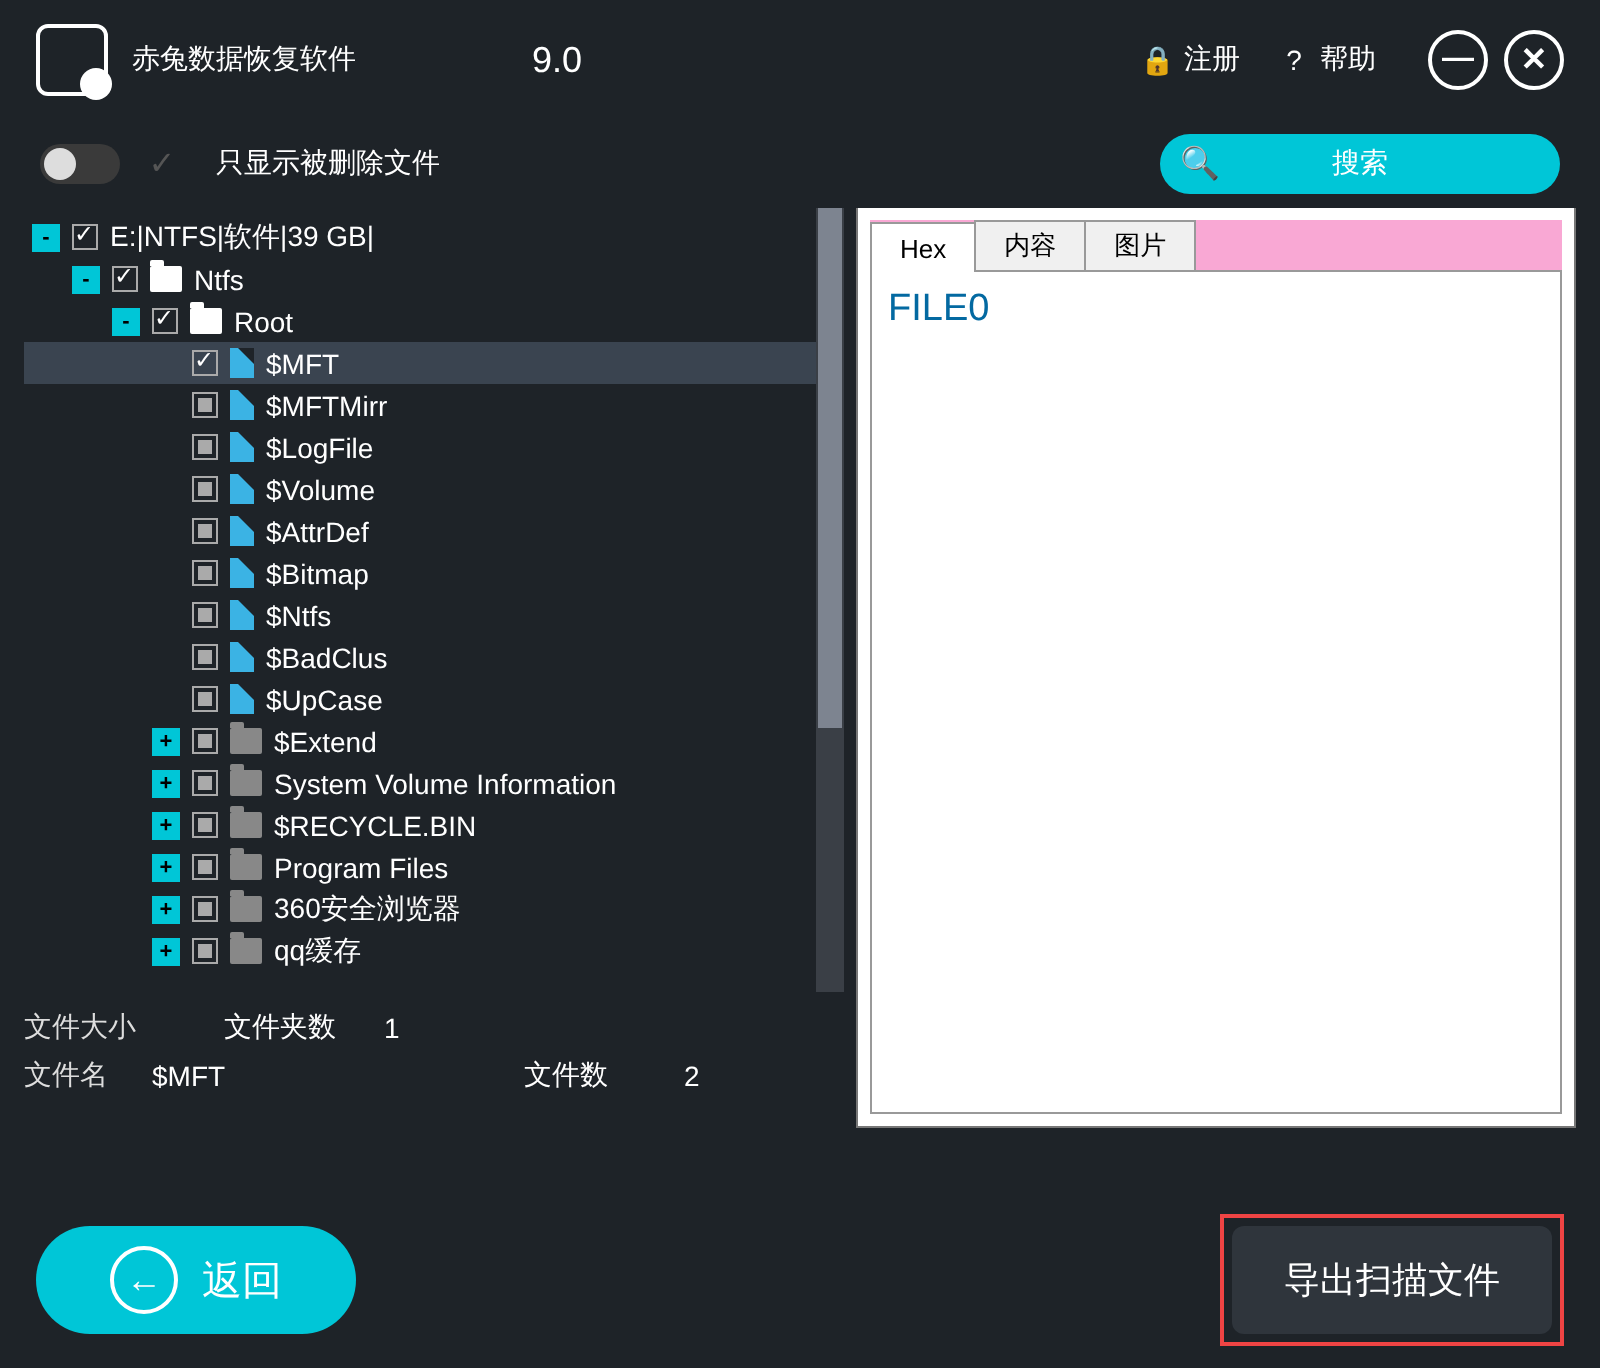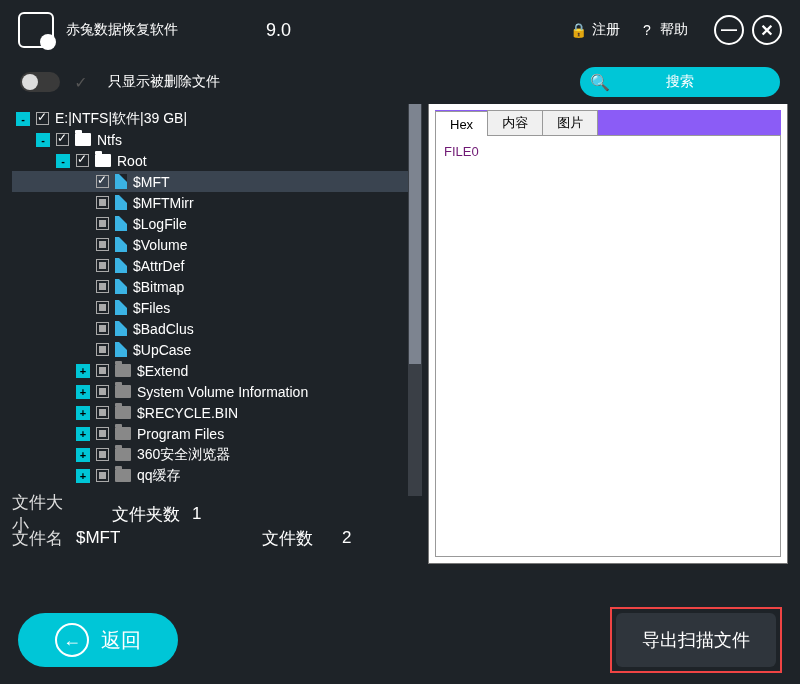--- a/index.html
+++ b/index.html
@@ -42,36 +42,36 @@
 .ico-folder { width:16px; height:13px; background:#fff; border-radius:1px; margin-right:6px; position:relative; flex-shrink:0; }
 .ico-folder::before { content:""; position:absolute; left:0; top:-3px; width:7px; height:3px; background:#fff; border-radius:1px 1px 0 0; }
 .ico-folder.dim { background:#888; }
 .ico-folder.dim::before { background:#888; }
 .ico-file { width:12px; height:15px; background:#3bb3e4; margin-right:6px; flex-shrink:0; position:relative; }
 .ico-file::after { content:""; position:absolute; right:0; top:0; border-width:4px; border-style:solid; border-color:#1e2328 #1e2328 transparent transparent; }
 .node-lbl { color:#fff; font-size:14px; }
 .d1{padding-left:4px}.d2{padding-left:24px}.d3{padding-left:44px}.d4{padding-left:64px}
 
 
-.info { margin-top:6px; font-size:17px; }
+.info { margin-top:6px; font-size:14px; }
 .info-row { display:flex; height:24px; align-items:center; }
 .info-k { width:64px; color:#ddd; }
 .info-v { width:150px; }
 .info-k2 { width:80px;margin-left:36px; }
 
 
 .preview { flex:1; margin-left:6px; display:flex; flex-direction:column; }
 .ptabs { display:flex; height:28px; }
 .ptab { padding:0 14px; display:flex; align-items:center; border:1px solid #777; font-size:13px; cursor:pointer; background:#1e2328; color:#fff; }
 .ptab.active { background:#fff; color:#000; border-bottom:none; }
 .pview { flex:1; background:#fff; border:1px solid #777; border-top:none; padding:6px; }
-.subtabs { display:flex; height:26px; border-bottom:1px solid #999; background:#8b5cf6; }
+.subtabs { display:flex; height:26px; border-bottom:1px solid #999; background:#f9a8d4; }
 .stab { padding:0 14px; display:flex; align-items:center; border:1px solid #999; border-bottom:none; margin-right:-1px; font-size:13px; color:#000; cursor:pointer; background:#f0f0f0; }
 .stab.active { background:#fff; position:relative; top:1px; }
-.pcontent { background:#fff; color:#701a75; padding:8px; font-size:13px; height:calc(100% - 26px); border:1px solid #999; border-top:none; }
+.pcontent { background:#fff; color:#0369a1; padding:8px; font-size:19px; height:calc(100% - 26px); border:1px solid #999; border-top:none; }
 
 
 .footer { position:absolute; left:0; right:0; bottom:12px; height:64px; display:flex; align-items:center; padding:0 18px; gap:14px; }
 .btn-back { width:160px; height:54px; background:#00c6d7; border-radius:27px; display:flex; align-items:center; justify-content:center; gap:12px; font-size:20px; cursor:pointer; }
 .back-ico { width:34px; height:34px; border:2px solid #fff; border-radius:50%; display:flex; align-items:center; justify-content:center; font-size:18px; }
 .fspace { flex:1; }
 .btn-grey { height:54px; padding:0 26px; background:#2f353c; border-radius:27px; display:flex; align-items:center; font-size:18px; cursor:pointer; }
 .btn-export-wrap { padding:4px; border:2px solid #ef4444; }
 .btn-export-wrap .btn-grey { border-radius:6px; }
 </style>
@@ -159,21 +159,21 @@
           <div class="node d4">
             <div class="exp blank"></div>
             <div class="cb sq"></div>
             <div class="ico-file"></div>
             <span class="node-lbl">$Bitmap</span>
           </div>
           <div class="node d4">
             <div class="exp blank"></div>
             <div class="cb sq"></div>
             <div class="ico-file"></div>
-            <span class="node-lbl">$Files</span>
+            <span class="node-lbl">$Ntfs</span>
           </div>
           <div class="node d4">
             <div class="exp blank"></div>
             <div class="cb sq"></div>
             <div class="ico-file"></div>
             <span class="node-lbl">$BadClus</span>
           </div>
           <div class="node d4">
             <div class="exp blank"></div>
             <div class="cb sq"></div>

